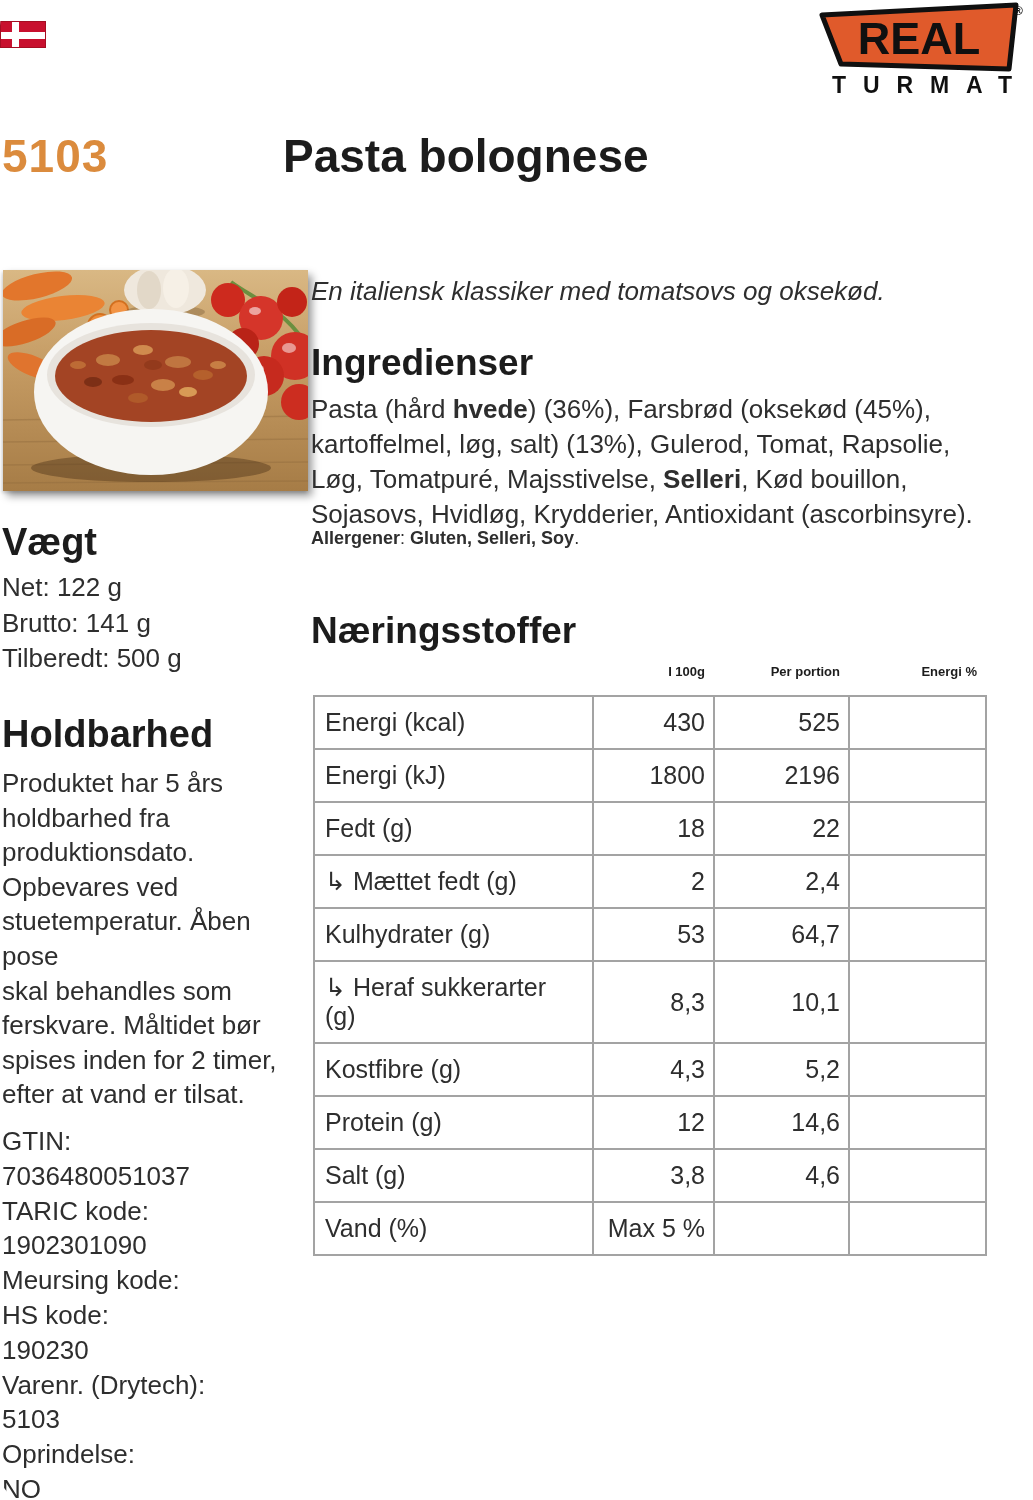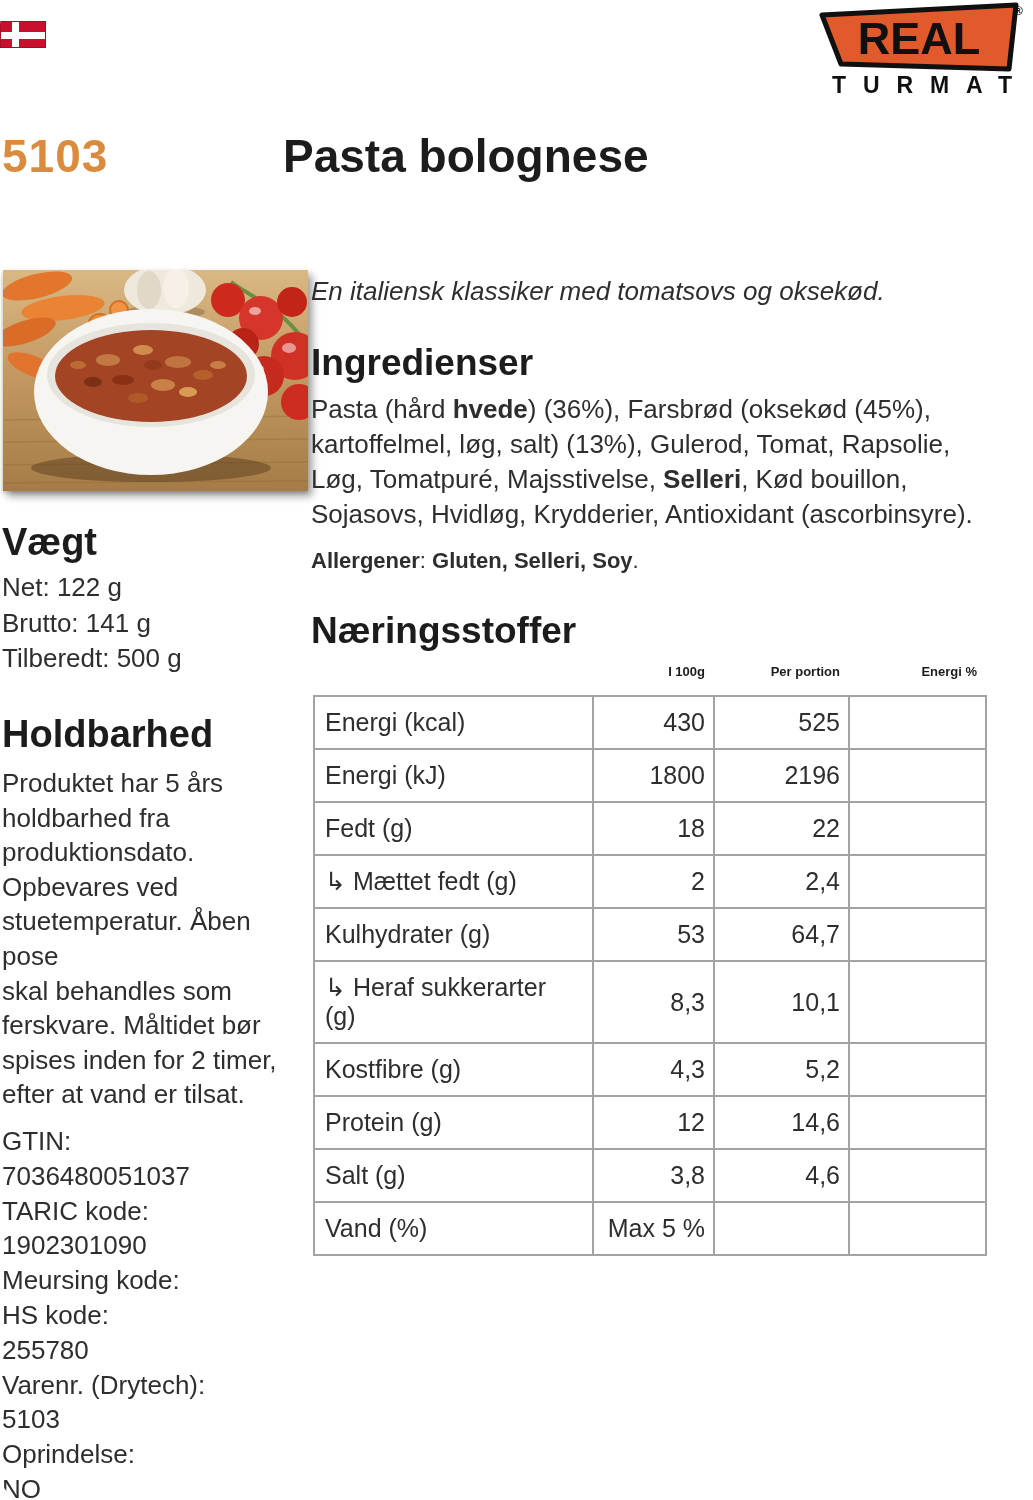--- a/index.html
+++ b/index.html
@@ -42,21 +42,21 @@
   .desc {
     position:absolute; left:311px; top:269px; font-size:26px; font-style:italic;
     color:var(--body-text,#2e2e2e);
     margin-top:7px;
   }
   .ingr-h    { position:absolute; left:311px; top:342px; font-size:37px; font-weight:bold; color:var(--heading-text,#1c1c1c); }
   .ingr-text {
     position:absolute; left:311px; top:392px; width:690px; font-size:26px;
     line-height:35px; white-space:pre-line;
   }
-  .allergens { position:absolute; left:311px; top:548px; font-size:22px; }
+  .allergens { position:absolute; left:311px; top:528px; font-size:18px; }
   .naering-h { position:absolute; left:311px; top:610px; font-size:37px; font-weight:bold; color:var(--heading-text,#1c1c1c); }
   .col-headers {
     position:absolute; left:592px; top:664px; display:flex;
     font-size:13px; font-weight:bold; color:var(--heading-text,#1c1c1c);
   }
   .col-headers > div { text-align:right; box-sizing:border-box; padding-right:8px; }
   .col-headers > div:nth-child(1) { width:121px; }
   .col-headers > div:nth-child(2) { width:135px; }
   .col-headers > div:nth-child(3) { width:137px; }
   table.nutrition {
@@ -181,21 +181,21 @@
       <div>efter at vand er tilsat.</div>
     </div>
 
   <div class="lines code-lines">
       <div>GTIN:</div>
       <div>7036480051037</div>
       <div>TARIC kode:</div>
       <div>1902301090</div>
       <div>Meursing kode:</div>
       <div>HS kode:</div>
-      <div>255780</div>
+      <div>190230</div>
       <div>Varenr. (Drytech):</div>
       <div>5103</div>
       <div>Oprindelse:</div>
       <div>NO</div>
     </div>
 
   <div class="desc">En italiensk klassiker med tomatsovs og oksekød.</div>
   <div class="ingr-h">Ingredienser</div>
   <div class="ingr-text"><span>Pasta (hård </span><span style="font-weight: bold;">hvede</span><span>) (36%), Farsbrød (oksekød (45%),
 kartoffelmel, løg, salt) (13%), Gulerod, Tomat, Rapsolie,

